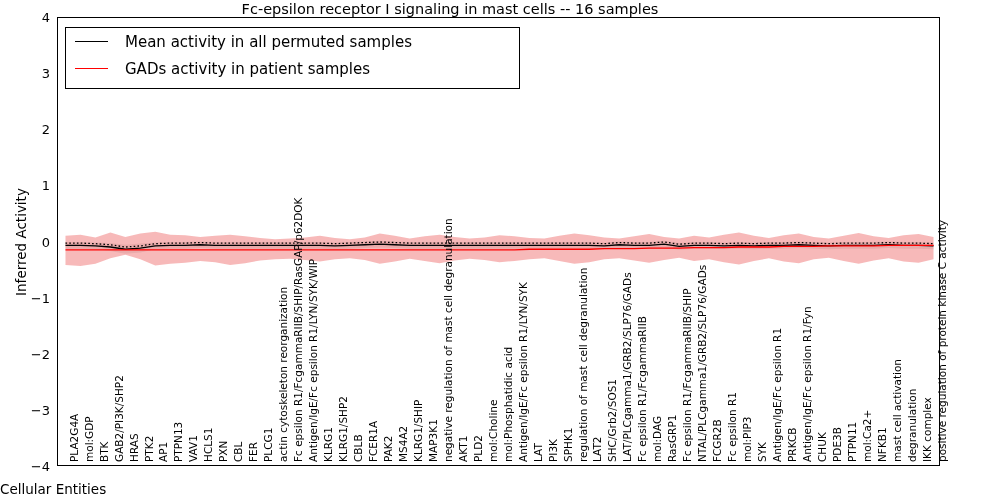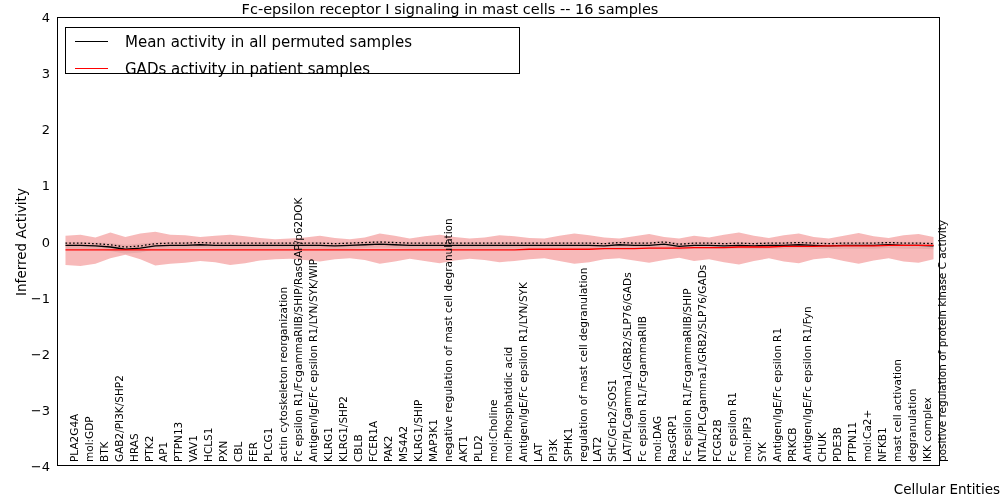--- a/index.html
+++ b/index.html
@@ -4,21 +4,21 @@
 <style>
   html,body{margin:0;padding:0;background:#fff;}
   body{width:1000px;height:500px;position:relative;overflow:hidden;
        font-family:"DejaVu Sans",sans-serif;color:#000;}
   #fig{position:absolute;inset:0;width:1000px;height:500px;}
   .title{position:absolute;left:0;top:0;width:900px;text-align:center;
          font-size:14.5px;line-height:17px;color:#000;}
   .ylabel{position:absolute;font-size:13.5px;color:#000;
           transform:rotate(-90deg);transform-origin:left top;white-space:nowrap;}
   .xlabel{position:absolute;font-size:13.5px;color:#000;width:1000px;
-          text-align:right;}
+          text-align:left;}
   .axes{position:absolute;border:1.1px solid #000;box-sizing:border-box;
         background:#fff;overflow:hidden;}
   .ytick{position:absolute;right:1002px;transform:translateY(-50%);
          font-size:13px;text-align:right;white-space:nowrap;}
   .ytickmark{position:absolute;left:-4px;width:4px;height:1px;background:#000;}
   .xtickmark{position:absolute;bottom:-4px;width:1px;height:4px;background:#000;}
   .xticklab{position:absolute;font-size:10.5px;line-height:10.5px;
             white-space:nowrap;transform-origin:left top;
             transform:rotate(-90deg);color:#000;}
   .legend{position:absolute;border:1.1px solid #000;background:#fff;
@@ -183,21 +183,21 @@
       <div class="xticklab" style="left: 831.954px; top: 462px;">PDE3B</div>
       <div class="xticklab" style="left: 846.92px; top: 462px;">PTPN11</div>
       <div class="xticklab" style="left: 861.886px; top: 462px;">mol:Ca2+</div>
       <div class="xticklab" style="left: 876.853px; top: 462px;">NFKB1</div>
       <div class="xticklab" style="left: 891.819px; top: 462px;">mast cell activation</div>
       <div class="xticklab" style="left: 906.785px; top: 462px;">degranulation</div>
       <div class="xticklab" style="left: 921.751px; top: 462px;">IKK complex</div>
       <div class="xticklab" style="left: 936.717px; top: 462px;">positive regulation of protein kinase C activity</div>
     </div>
 
-  <div class="legend" id="legend" style="left: 65px; top: 27px; width: 455px; height: 47px;">
+  <div class="legend" id="legend" style="left: 65px; top: 27px; width: 455px; height: 62px;">
       <div class="legrow">
         <span class="legline" style="border-top-color: rgb(0, 0, 0);"></span>
         <span class="legtxt">Mean activity in all permuted samples</span>
       </div>
       <div class="legrow">
         <span class="legline" style="border-top-color: rgb(255, 0, 0);"></span>
         <span class="legtxt">GADs activity in patient samples</span>
       </div>
     </div>
 </div>

